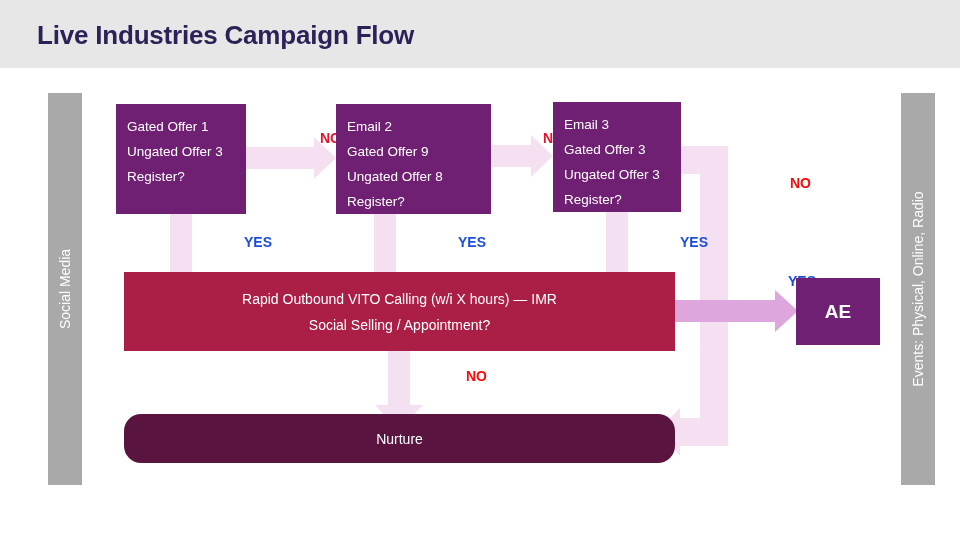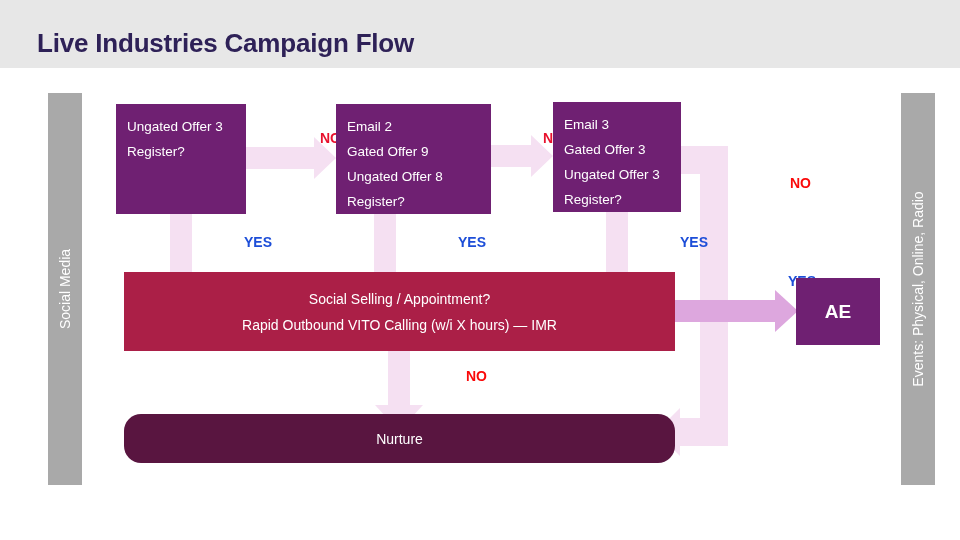--- a/index.html
+++ b/index.html
@@ -15,21 +15,21 @@
     background: #ffffff;
   }
 
   
   .header-bar {
     position: absolute; left: 0; top: 0;
     width: 960px; height: 68px;
     background: #e7e7e7;
   }
   .page-title {
-    position: absolute; left: 37px; top: 28px;
+    position: absolute; left: 37px; top: 20px;
     font-size: 26px; font-weight: bold;
     color: #2e2157;
     letter-spacing: -0.2px;
     white-space: nowrap;
   }
 
   
   .channel-bar {
     position: absolute;
     background: #a9a9a9;
@@ -177,41 +177,42 @@
   <div class="arrow-down-head" style="left:593px; top:277px;"></div>
   <div class="lbl lbl-yes" style="left:632px; top:234px;">YES</div>
 
   <div class="arrow-down-shaft" style="left:388px; top:351px; height:62px;"></div>
   <div class="arrow-down-head" style="left:375px; top:405px;"></div>
   <div class="lbl lbl-no-bright" style="left:418px; top:368px;">NO</div>
 
   <div class="lbl lbl-yes" style="left:740px; top:273px;">YES</div>
 
   <div class="email-box" id="email-box-1">
+    <div>Gated Offer 1</div>
     <div>Ungated Offer 3</div>
     <div>Register?</div>
   </div>
 
   <div class="email-box" id="email-box-2">
     <div>Email 2</div>
     <div>Gated Offer 9</div>
     <div>Ungated Offer 8</div>
     <div>Register?</div>
   </div>
 
   <div class="email-box" id="email-box-3">
     <div>Email 3</div>
     <div>Gated Offer 3</div>
     <div>Ungated Offer 3</div>
     <div>Register?</div>
   </div>
 
   <div class="wide-bar" id="vito-bar">
+    <div>Rapid Outbound VITO Calling (w/i X hours) — IMR</div>
     <div>Social Selling / Appointment?</div>
-    <div>Rapid Outbound VITO Calling (w/i X hours) — IMR</div>
   </div>
 
   <div class="wide-bar" id="nurture-bar">
     <div>Nurture</div>
   </div>
 
   <div id="ae-box">
     <span>AE</span>
   </div>
 

